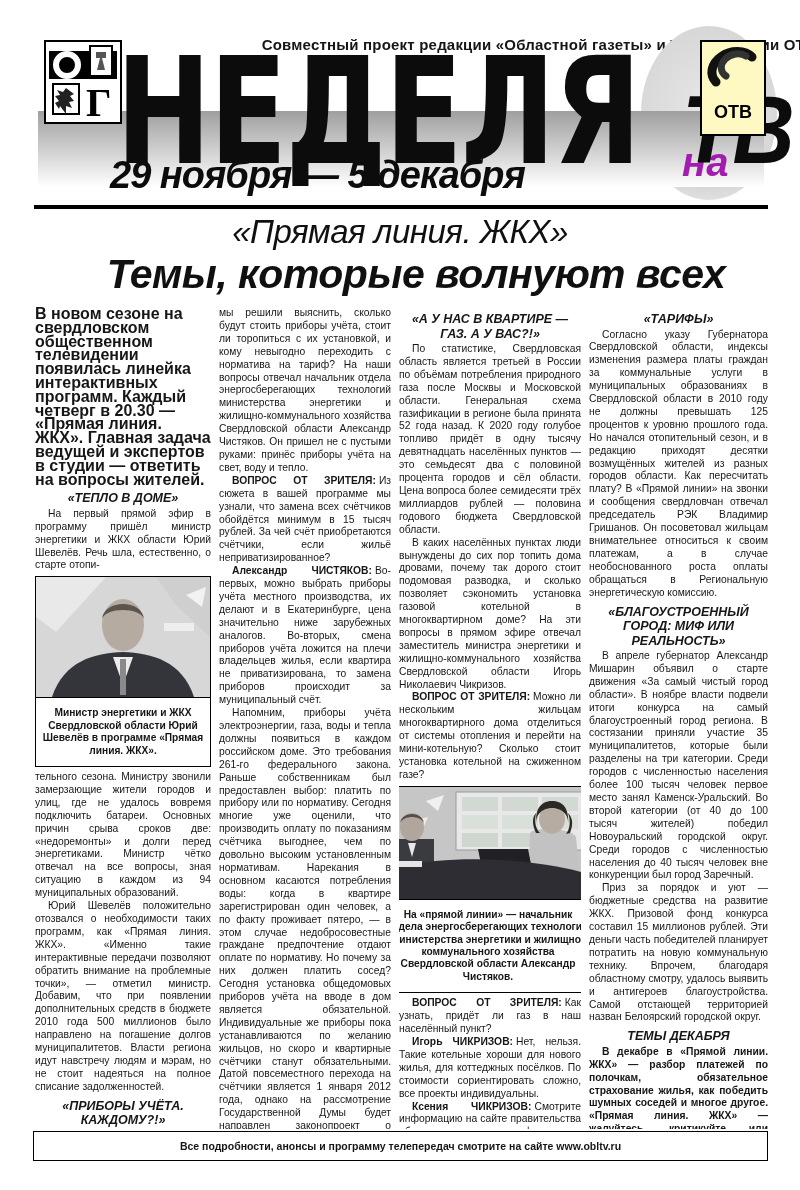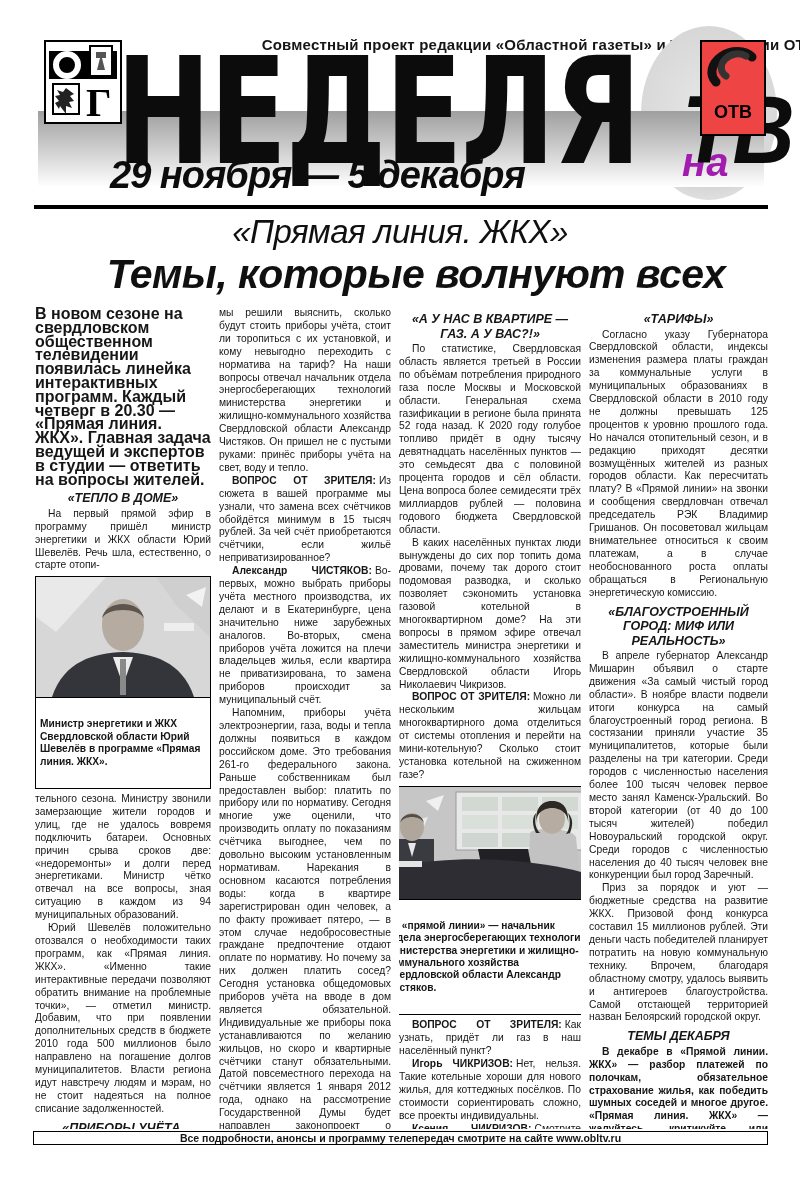--- a/index.html
+++ b/index.html
@@ -18,21 +18,21 @@
   .masthead-title{position:absolute;top:34px;left:116px;width:580px;
                   font-family:"DejaVu Sans",sans-serif;font-weight:bold;font-size:142px;
                   line-height:150px;letter-spacing:-2px;color:#0c0c0c;
                   transform:scale(.80,1.04);transform-origin:left top;white-space:nowrap;}
   .suffix-na{position:absolute;top:140px;left:682px;font-size:40px;font-weight:bold;
              font-style:italic;color:#a21caf;}
   .suffix-tv{position:absolute;top:78px;left:682px;font-size:86px;line-height:92px;
              font-weight:bold;font-style:italic;color:#0c0c0c;transform:scaleY(1.12);
              transform-origin:left top;letter-spacing:-2px;}
   .otv-logo{position:absolute;top:40px;left:700px;width:66px;height:96px;border:2px solid #000;
-            background:#ef4444;box-sizing:border-box;text-align:center;}
+            background:#fef9c3;box-sizing:border-box;text-align:center;}
   .date-range{position:absolute;top:154px;left:110px;font-size:38px;font-weight:bold;
               font-style:italic;letter-spacing:-1px;color:#0c0c0c;}
   .thick-rule{position:absolute;top:205px;left:34px;width:734px;height:4px;background:#000;}
 
   .headline-1{position:absolute;top:213px;left:0;width:100%;text-align:center;
               font-size:33px;font-weight:normal;font-style:italic;letter-spacing:-.5px;color:#101010;}
   .headline-2{position:absolute;top:251px;left:16px;width:100%;text-align:center;
               font-size:41px;font-weight:bold;font-style:italic;letter-spacing:-.5px;color:#101010;}
 
   
@@ -43,28 +43,28 @@
   .body-p{margin:0;font-size:10.3px;line-height:12.9px;text-align:justify;text-indent:13px;}
   .noindent{text-indent:0;}
   .lead{margin:0 0 2px 0;font-size:16px;line-height:13.8px;font-weight:bold;text-align:left;}
   .subhead{margin:5px 0 2px;font-size:12.5px;line-height:14.5px;font-weight:bold;
            font-style:italic;text-align:center;text-indent:0;}
   .qa-label{font-weight:bold;margin-right:3px;}
   .bold-p{font-weight:bold;}
 
   .photo-box{border:1px solid #000;background:#fff;margin:4px 0;}
   .photo-box svg{display:block;}
-  .photo-caption{border-top:1px solid #000;font-weight:bold;
-                 font-size:10.2px;line-height:12.4px;padding:20px 4px;}
+  .photo-caption{border-top:1px solid #000;font-weight:bold;text-align:center;
+                 font-size:10.2px;line-height:12.4px;padding:9px 4px;}
   .photo2-box{width:212px;margin-left:-18px;position:relative;z-index:3;}
 
   
   .footer-box{position:absolute;top:1131px;left:33px;width:735px;border:1px solid #000;
               box-sizing:border-box;text-align:center;font-size:10.5px;font-weight:bold;
-              padding:0 0;background:#fff;}
+              padding:8px 0;background:#fff;}
 </style>
 </head>
 <body>
 
 <div class="page">
 
   <div class="project-line">Совместный проект редакции «Областной газеты» и Телекомпании ОТВ</div>
 
   <div class="gray-circle"></div>
   <div class="grad-band"></div>

